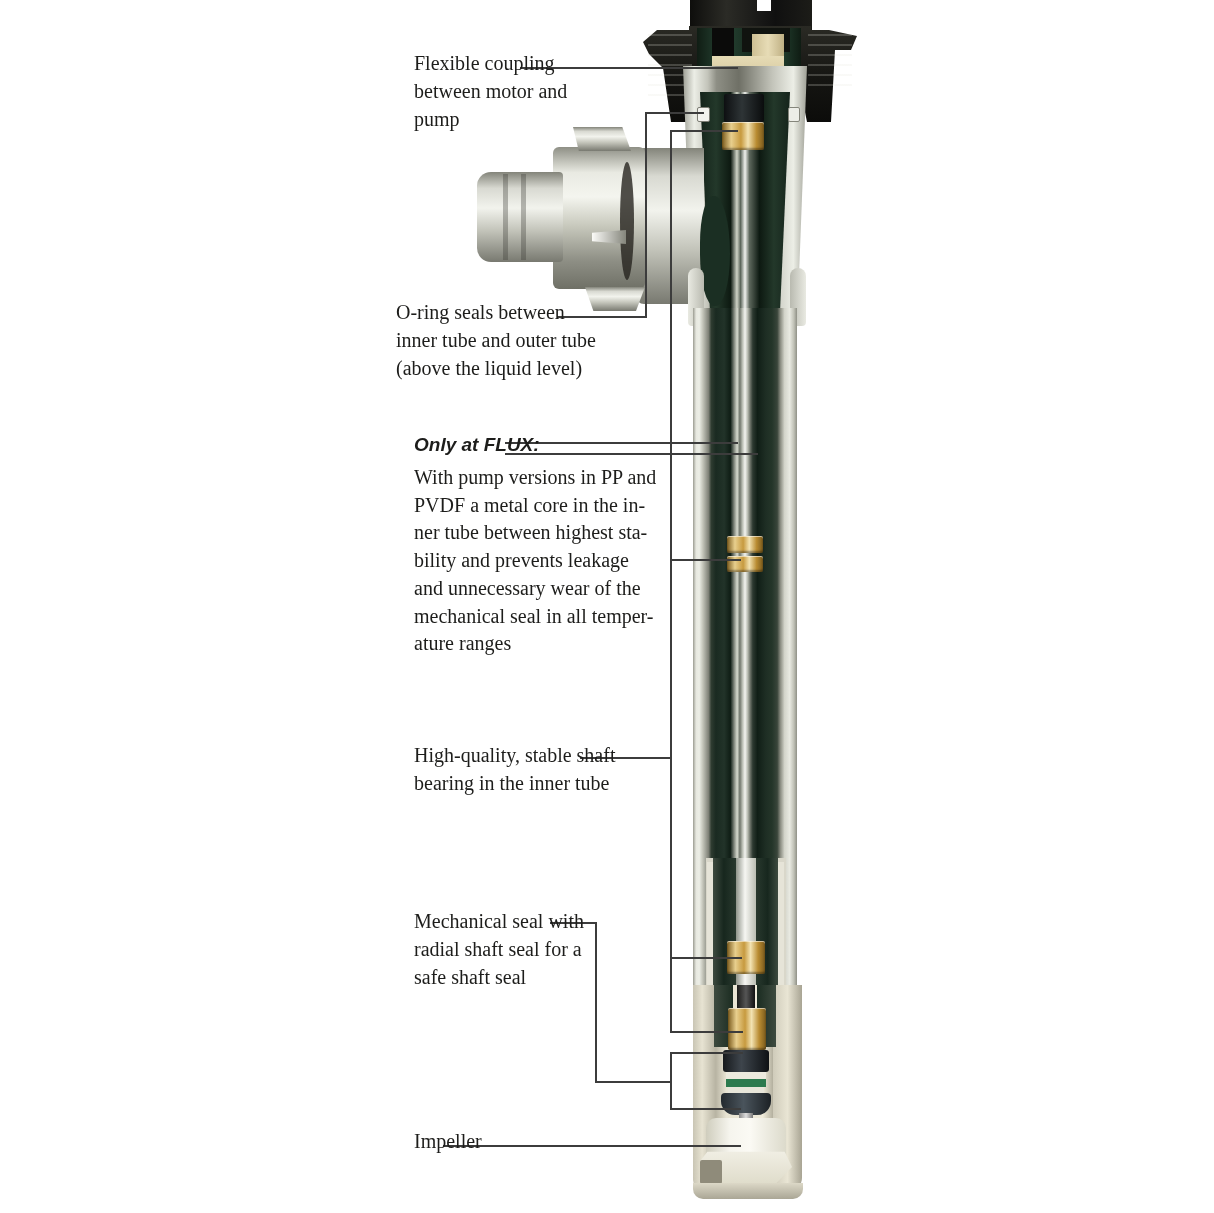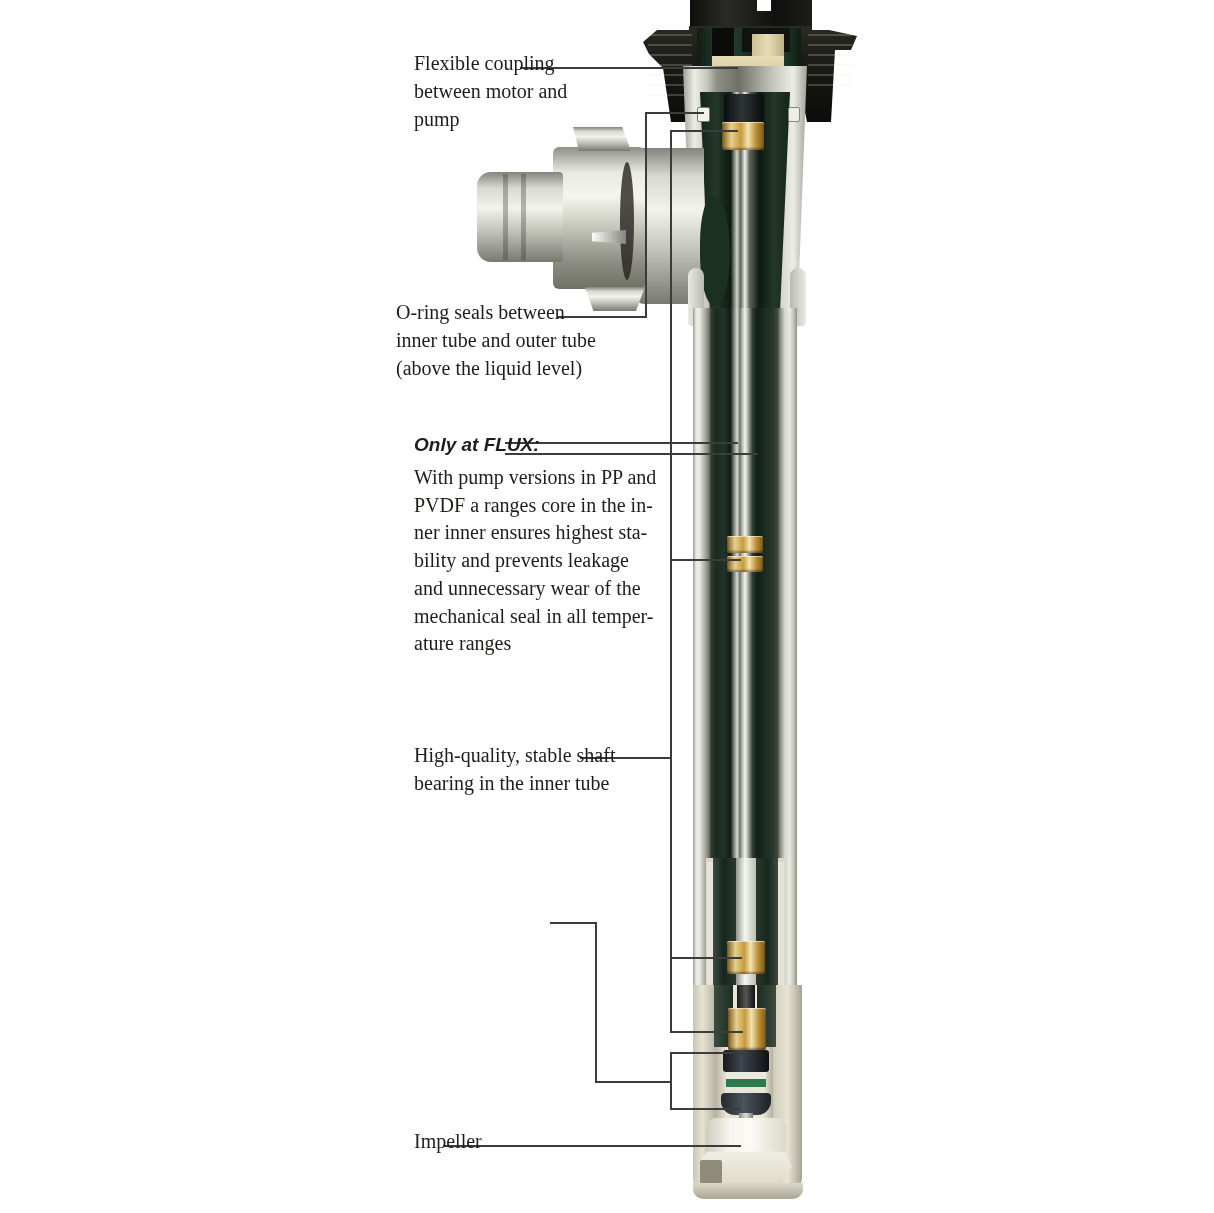--- a/index.html
+++ b/index.html
@@ -141,32 +141,37 @@
   <div class="label" style="left:356px;top:298px;">
     <div>O-ring seals between</div>
     <div>inner tube and outer tube</div>
     <div>(above the liquid level)</div>
   </div>
 
   <div class="label" style="left:374px;top:431px;">
     <div class="hd">Only at FLUX:</div>
     <div style="margin-top:5px;line-height:27.7px;">
       <div>With pump versions in PP and</div>
-      <div>PVDF a ranges core in the in-</div>
-      <div>ner inner ensures highest sta-</div>
+      <div>PVDF a metal core in the in-</div>
+      <div>ner tube between highest sta-</div>
       <div>bility and prevents leakage</div>
       <div>and unnecessary wear of the</div>
       <div>mechanical seal in all temper-</div>
       <div>ature ranges</div>
     </div>
   </div>
 
   <div class="label" style="left:374px;top:741px;">
     <div>High-quality, stable shaft</div>
     <div>bearing in the inner tube</div>
   </div>
 
+  <div class="label" style="left:374px;top:907px;">
+    <div>Mechanical seal with</div>
+    <div>radial shaft seal for a</div>
+    <div>safe shaft seal</div>
+  </div>
 
   <div class="label" style="left:374px;top:1127px;">
     <div>Impeller</div>
   </div>
 
 </div>
 
 </body></html>

